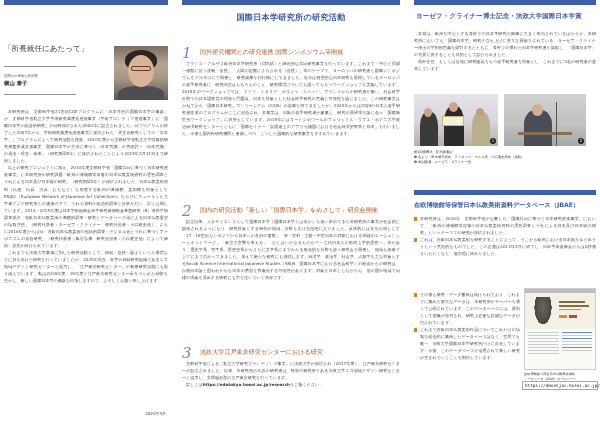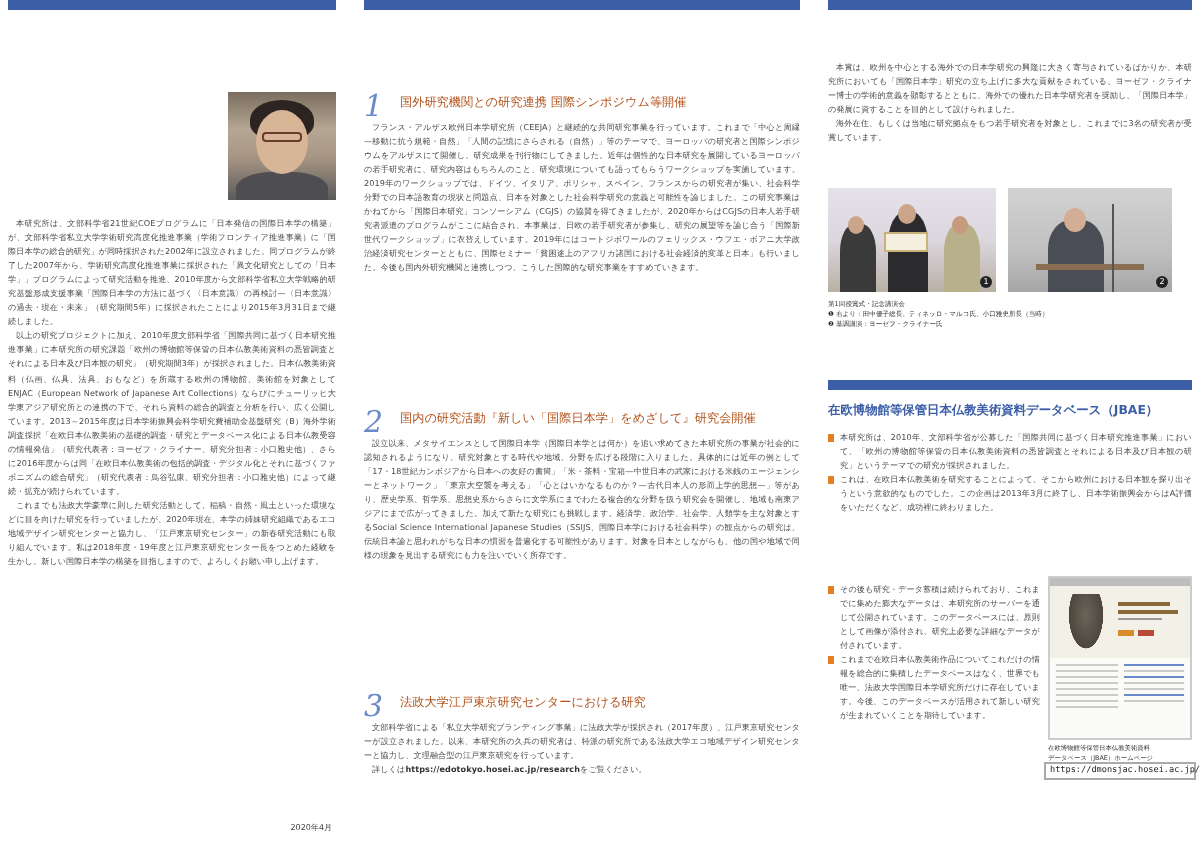--- a/index.html
+++ b/index.html
@@ -71,38 +71,46 @@
   .ss-col div { height: 1px; background: #ccc; margin-bottom: 2px; }
   .ss-caption { position: absolute; left: 110px; top: 372px; font-size: 3.2px; line-height: 4.5px; color: #333; }
   .ss-url { position: absolute; left: 108px; top: 381px; width: 76px; height: 9px; border: 1px solid #aaa; font-size: 4.3px; line-height: 8px; padding-left: 2px; color: #222; font-family: "DejaVu Sans Mono", monospace; }
 </style>
 </head>
 <body>
 
 <section class="col col1">
   <div class="bar"></div>
 
+  <div class="greet-head">
+    <div class="greet-title">「所長就任にあたって」</div>
+    <div class="rule"></div>
+    <div class="affil">国際日本学研究所所長</div>
+    <div class="name">横山 泰子</div>
+    <div class="rule2"></div>
+  </div>
 
   <div class="portrait">
     <div class="shirt"></div>
     <div class="hair"></div>
     <div class="face"></div>
     <div class="glasses"></div>
   </div>
 
   <div class="greet-body body-text">
     <p>本研究所は、文部科学省21世紀COEプログラムに「日本発信の国際日本学の構築」が、文部科学省私立大学学術研究高度化推進事業（学術フロンティア推進事業）に「国際日本学の総合的研究」が同時採択された2002年に設立されました。同プログラムが終了した2007年から、学術研究高度化推進事業に採択された「異文化研究としての「日本学」」プログラムによって研究活動を推進、2010年度から文部科学省私立大学戦略的研究基盤形成支援事業「国際日本学の方法に基づく〈日本意識〉の再検討—〈日本意識〉の過去・現在・未来」（研究期間5年）に採択されたことにより2015年3月31日まで継続しました。</p>
     <p>以上の研究プロジェクトに加え、2010年度文部科学省「国際共同に基づく日本研究推進事業」に本研究所の研究課題「欧州の博物館等保管の日本仏教美術資料の悉皆調査とそれによる日本及び日本観の研究」（研究期間3年）が採択されました。日本仏教美術資料（仏画、仏具、法具、おもなど）を所蔵する欧州の博物館、美術館を対象としてENJAC（European Network of Japanese Art Collections）ならびにチューリッヒ大学東アジア研究所との連携の下で、それら資料の総合的調査と分析を行い、広く公開しています。2013～2015年度は日本学術振興会科学研究費補助金基盤研究（B）海外学術調査採択「在欧日本仏教美術の基礎的調査・研究とデータベース化による日本仏教受容の情報発信」（研究代表者：ヨーゼフ・クライナー、研究分担者：小口雅史他）、さらに2016年度からは同「在欧日本仏教美術の包括的調査・デジタル化とそれに基づくファボニズムの総合研究」（研究代表者：鳥谷弘康、研究分担者：小口雅史他）によって継続・拡充が続けられています。</p>
     <p>これまでも法政大学豪華に則した研究活動として、稲稿・自然・風土といった環境などに目を向けた研究を行っていましたが、2020年現在、本学の姉妹研究組織であるエコ地域デザイン研究センターと協力し、「江戸東京研究センター」の新春研究活動にも取り組んでいます。私は2018年度・19年度と江戸東京研究センター長をつとめた経験を生かし、新しい国際日本学の構築を目指しますので、よろしくお願い申し上げます。</p>
   </div>
   <div class="date">2020年4月</div>
 </section>
 
 <section class="col col2">
   <div class="bar"></div>
+  <h2 class="col-title">国際日本学研究所の研究活動</h2>
 
   <div class="s1">
     <div class="sec-head">
       <span class="sec-num">1</span>
       <span class="sec-title">国外研究機関との研究連携 国際シンポジウム等開催</span>
     </div>
     <div class="body-text">
         <p>フランス・アルザス欧州日本学研究所（CEEJA）と継続的な共同研究事業を行っています。これまで「中心と周縁—移動に抗う規範・自然」「人間の記憶にさらされる（自然）」等のテーマで、ヨーロッパの研究者と国際シンポジウムをアルザスにて開催し、研究成果を刊行物にしてきました。近年は個性的な日本研究を展開しているヨーロッパの若手研究者に、研究内容はもちろんのこと、研究環境についても語ってもらうワークショップを実施しています。2019年のワークショップでは、ドイツ、イタリア、ポリシャ、スペイン、フランスからの研究者が集い、社会科学分野での日本語教育の現状と問題点、日本を対象とした社会科学研究の意義と可能性を論じました。この研究事業はかねてから「国際日本研究」コンソーシアム（CGJS）の協賛を得てきましたが、2020年からはCGJSの日本人若手研究者派遣のプログラムがここに結合され、本事業は、日欧の若手研究者が参集し、研究の展望等を論じ合う「国際新世代ワークショップ」に衣替えしています。2019年にはコートジボワールのフェリックス・ウフエ・ボアニ大学政治経済研究センターとともに、国際セミナー「貧困途上のアフリカ諸国における社会経済的変革と日本」も行いました。今後も国内外研究機関と連携しつつ、こうした国際的な研究事業をすすめていきます。</p>
       </div>
   </div>
@@ -126,20 +134,21 @@
       <p>文部科学省による「私立大学研究ブランディング事業」に法政大学が採択され（2017年度）、江戸東京研究センターが設立されました。以来、本研究所の久兵の研究者は、特派の研究所である法政大学エコ地域デザイン研究センターと協力し、文理融合型の江戸東京研究を行っています。</p>
       <p class="url-line">
         <span>詳しくは</span><b>https://edotokyo.hosei.ac.jp/research</b><span>をご覧ください。</span>
       </p>
     </div>
   </div>
 </section>
 
 <section class="col col3">
   <div class="bar"></div>
+  <h2 class="col-title">ヨーゼフ・クライナー博士記念・法政大学国際日本学賞</h2>
 
   <div class="award-text body-text">
     <p>本賞は、欧州を中心とする海外での日本学研究の興隆に大きく寄与されているばかりか、本研究所においても「国際日本学」研究の立ち上げに多大な貢献をされている、ヨーゼフ・クライナー博士の学術的意義を顕彰するとともに、海外での優れた日本学研究者を奨励し、「国際日本学」の発展に資することを目的として設けられました。</p>
     <p>海外在住、もしくは当地に研究拠点をもつ若手研究者を対象とし、これまでに3名の研究者が受賞しています。</p>
   </div>
 
   <div class="photos">
     <div class="photo1">
       <div class="person" style="left:6px;width:18px;height:34px;background:#3a3a3a;"></div>
       <div class="head" style="left:10px;top:14px;width:8px;height:9px;"></div>

